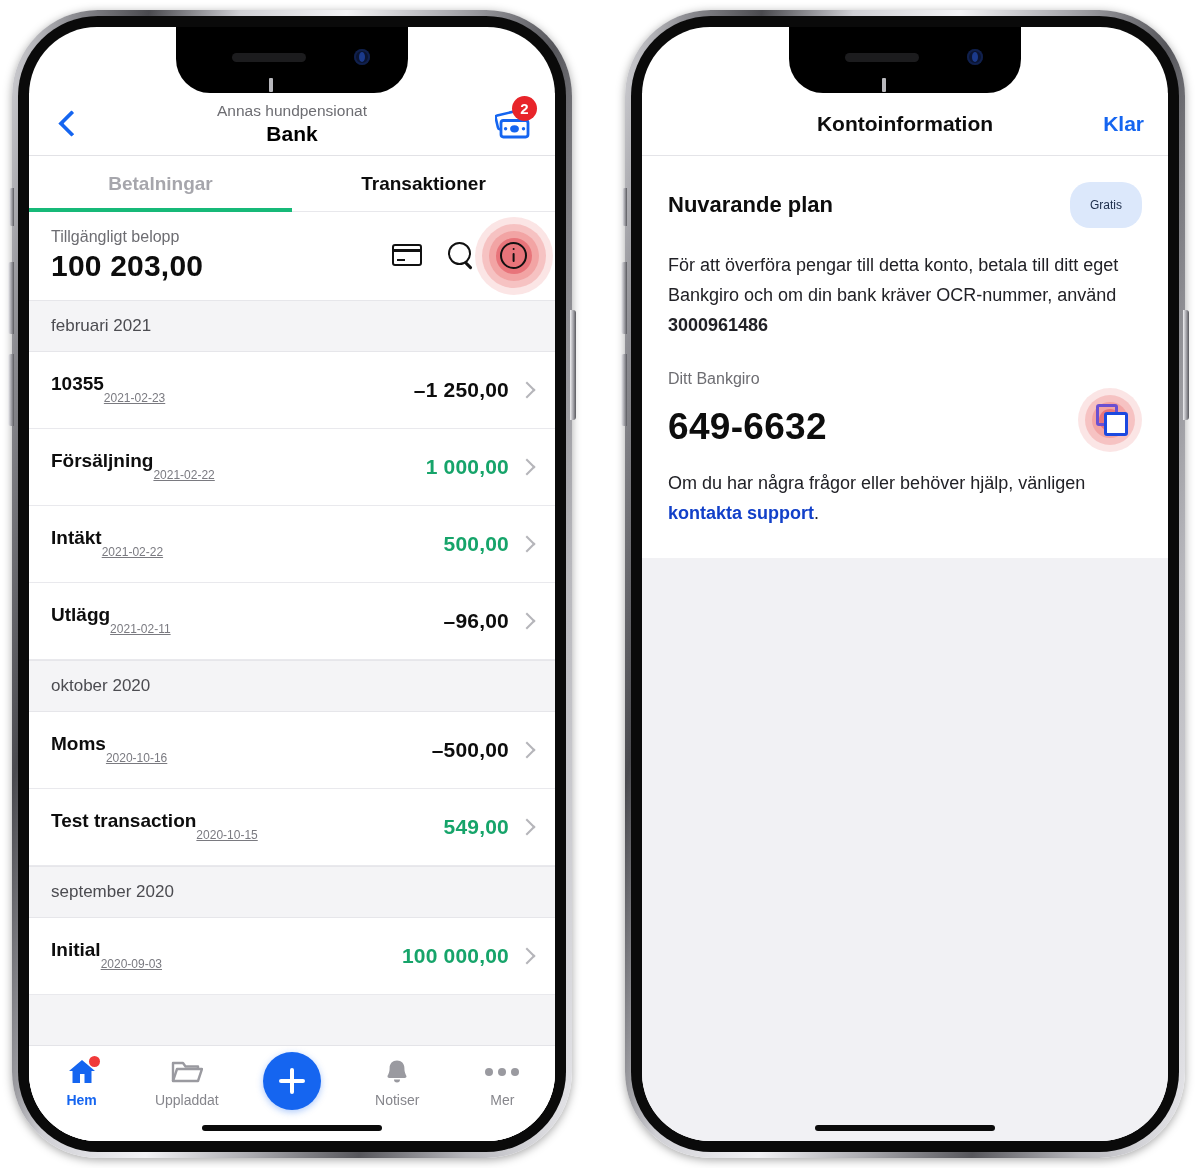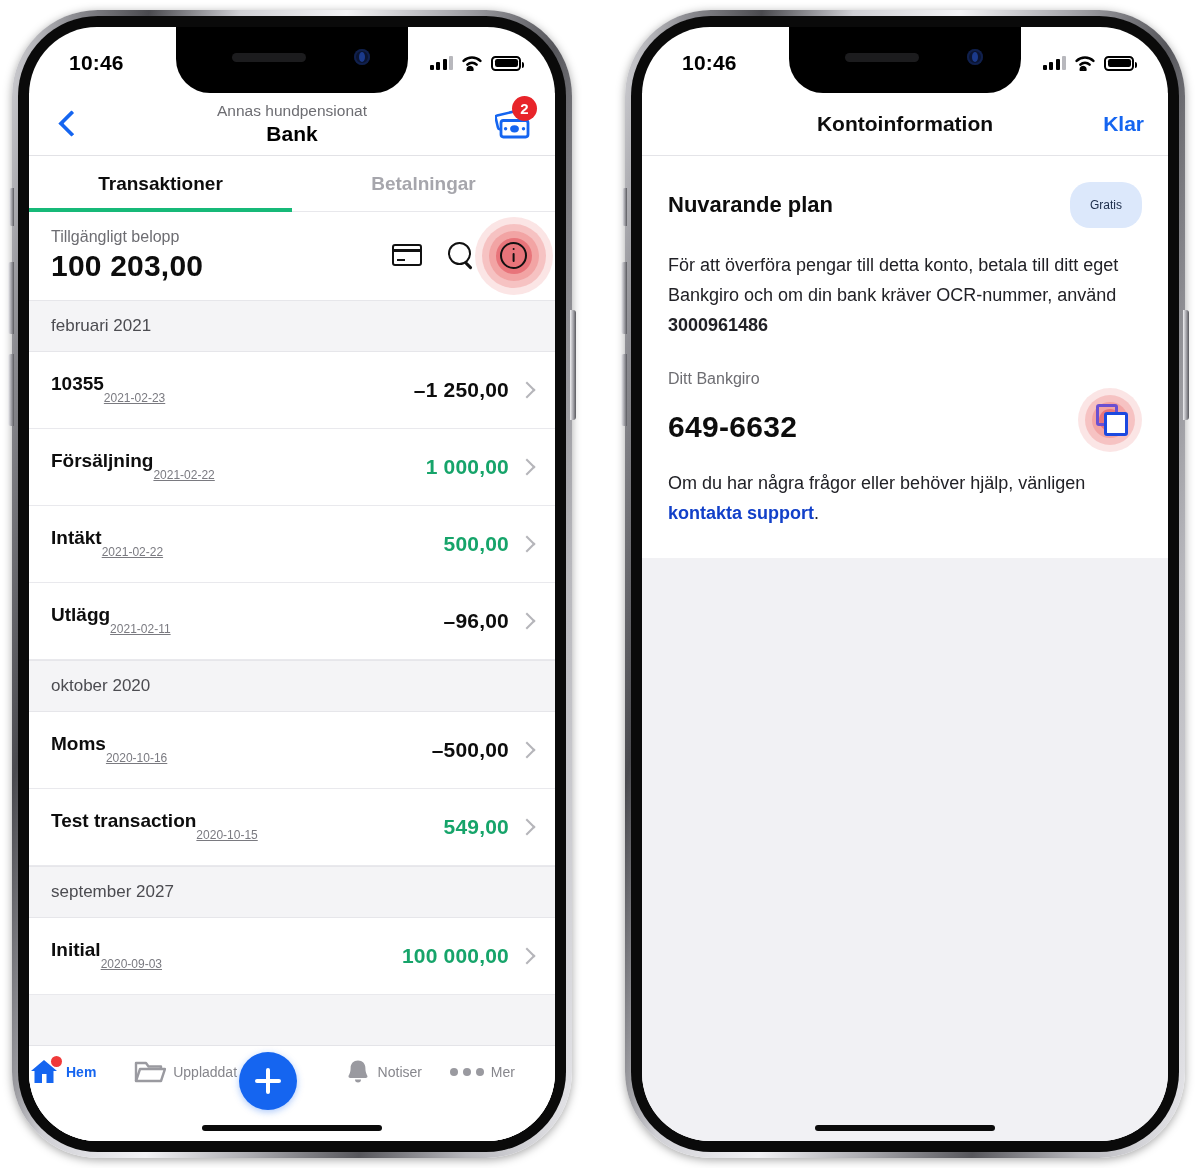--- a/index.html
+++ b/index.html
@@ -59,20 +59,21 @@
   .btn-mute   { left: -3px; top: 178px;  width: 5px; height: 38px;  border-radius: 3px 0 0 3px; }
   .btn-volup  { left: -4px; top: 252px;  width: 6px; height: 72px;  border-radius: 3px 0 0 3px; }
   .btn-voldn  { left: -4px; top: 344px;  width: 6px; height: 72px;  border-radius: 3px 0 0 3px; }
   .btn-power  { right: -4px; top: 300px; width: 6px; height: 110px; border-radius: 0 3px 3px 0; }
 
   
   .statusbar {
     position: relative; height: 66px; z-index: 45;
     display: flex; align-items: center; justify-content: space-between;
     padding: 0 34px 0 40px;
+    flex-direction: column;
   }
   .sb-time { font-size: 21px; font-weight: 700; color: #000; letter-spacing: .2px; margin-top: 6px;}
   .sb-icons { display: flex; align-items: center; gap: 8px; margin-top: 6px;}
   .bars { display: flex; align-items: flex-end; gap: 2.5px; height: 14px; }
   .bars i { display:block; width: 4px; background: #000; border-radius: 1px; }
   .bars i:nth-child(1){ height: 5px; }
   .bars i:nth-child(2){ height: 8px; }
   .bars i:nth-child(3){ height: 11px; }
   .bars i:nth-child(4){ height: 14px; background: #b8b8bd; }
   .battery { width: 30px; height: 15px; border: 2px solid #000; border-radius: 4.5px; position: relative; }
@@ -159,21 +160,21 @@
   .tx-amt.pos { color:#16a46a; }
   .chev-r { width:12px;height:12px;border-right:2.4px solid #b5b5ba;border-top:2.4px solid #b5b5ba;transform:rotate(45deg);}
 
   .list-pad { background:#f4f4f6; height: 30px; }
 
   .tabbar {
     position:absolute; bottom:0; left:0; right:0; background:#fff;
     border-top: 1px solid #e4e4e8; height: 96px;
     display:flex; align-items:flex-start; padding-top: 12px;
   }
-  .tabitem { flex:1; display:flex; flex-direction:row; align-items:center; gap:7px; position:relative;}
+  .tabitem { flex:1; display:flex; flex-direction:column; align-items:center; gap:7px; position:relative;}
   .tabitem .lbl { font-size: 14px; color:#86868c; }
   .tabitem.active .lbl { color:#1565f0; font-weight:700; }
   .ic-home { width:30px; height:27px; position:relative; }
   .ic-home svg, .ic-folder svg, .ic-bell svg { display:block; }
   .dot-red { position:absolute; right:-3px; top:-2px; width:11px;height:11px;border-radius:50%;background:#f03a3a;}
   .fab {
     width: 58px; height: 58px; border-radius:50%; background:#1565f0;
     display:flex; align-items:center; justify-content:center; margin-top:-6px;
     box-shadow: 0 2px 7px rgba(21,101,240,.35);
   }
@@ -202,21 +203,21 @@
   .plan-row { display:flex; align-items:center; padding: 26px 0 6px 0;}
   .plan-title { font-size: 22px; font-weight:700; color:#0d0d0d;}
   .pill {
     margin-left:auto; background:#dce8fb; color:#20304d; font-size:12px;
     padding: 16px 20px; border-radius: 20px;
   }
   .para { font-size: 18px; line-height: 30px; color:#212126; margin-top: 16px;}
   .para b { font-weight: 700; }
   .bg-label { font-size: 16px; color:#6d6d72; margin-top: 30px;}
   .bg-row { display:flex; align-items:center; }
-  .bg-value { font-size: 30px; font-weight:700; color:#0d0d0d; letter-spacing:.3px; margin-top:14px;}
+  .bg-value { font-size: 37px; font-weight:700; color:#0d0d0d; letter-spacing:.3px; margin-top:14px;}
   .bg-actions { margin-left:auto; position:relative; width: 64px; height:64px; }
   .icon-copy { position:absolute; left:18px; top:16px; width: 32px; height: 32px; }
   .icon-copy .back {
     position:absolute; left:0; top:0; width:22px;height:22px;
     border:3px solid #6b4fd1; border-radius:3px;
   }
   .icon-copy .front {
     position:absolute; left:8px; top:8px; width:24px;height:24px;
     border:3px solid #1b49e0; border-radius:3px; background:#fff;
   }
@@ -278,22 +279,22 @@
               <ellipse cx="19.5" cy="18.8" rx="4.4" ry="3.6" fill="#1565f0"></ellipse>
               <circle cx="10.6" cy="18.8" r="1.7" fill="#1565f0"></circle>
               <circle cx="28.5" cy="18.8" r="1.7" fill="#1565f0"></circle>
             </svg>
             <div class="badge">2</div>
           </div>
         </div>
         <div class="hairline"></div>
 
         <div class="tabs">
+          <div class="tab">Betalningar</div>
           <div class="tab active">Transaktioner</div>
-          <div class="tab">Betalningar</div>
           <div class="tabs-base"></div>
           <div class="tab-underline"></div>
         </div>
 
         <div class="balance">
           <div>
             <div class="bal-label">Tillgängligt belopp</div>
             <div class="bal-value">100 203,00</div>
           </div>
           <div class="bal-actions">
@@ -370,21 +371,21 @@
             <div class="tx-left">
               <div class="tx-name">Test transaction</div>
               <div class="tx-date">2020-10-15</div>
             </div>
             <div class="tx-right">
               <div class="tx-amt pos">549,00</div>
               <div class="chev-r"></div>
             </div>
           </div>
 
-          <div class="section-head">september 2027</div>
+          <div class="section-head">september 2020</div>
           <div class="txrow">
             <div class="tx-left">
               <div class="tx-name">Initial</div>
               <div class="tx-date">2020-09-03</div>
             </div>
             <div class="tx-right">
               <div class="tx-amt pos">100 000,00</div>
               <div class="chev-r"></div>
             </div>
           </div>

